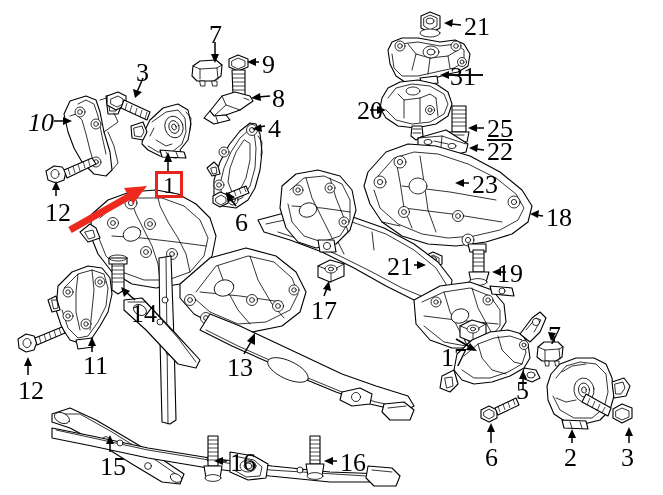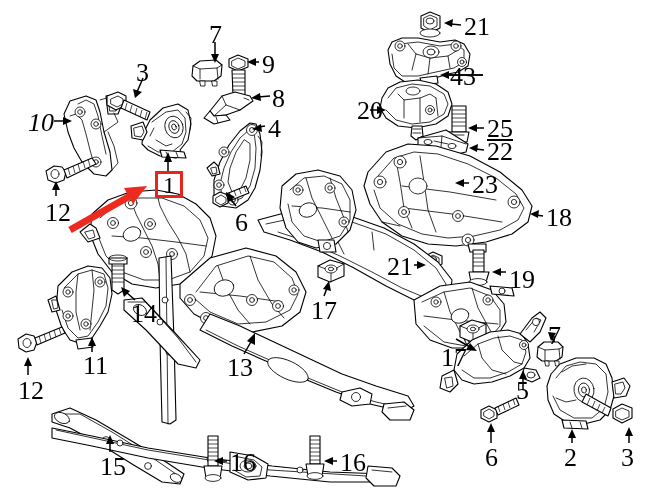--- a/index.html
+++ b/index.html
@@ -653,28 +653,28 @@
 
   <div class="callout" style="left:28px; top:110px;font-style:italic;">10</div>
   <div class="callout" style="left:136px; top:60px;">3</div>
   <div class="callout" style="left:209px; top:22px;">7</div>
   <div class="callout" style="left:262px; top:52px;">9</div>
   <div class="callout" style="left:272px; top:86px;">8</div>
   <div class="callout" style="left:268px; top:116px;">4</div>
   <div class="callout" style="left:45px; top:200px;">12</div>
   <div class="callout" style="left:235px; top:210px;">6</div>
   <div class="callout" style="left:464px; top:14px;">21</div>
-  <div class="callout" style="left:450px; top:64px;">43</div>
+  <div class="callout" style="left:450px; top:64px;">31</div>
   <div class="callout" style="left:357px; top:98px;text-align:center;">20</div>
   <div class="callout" style="left:487px; top:116px;text-decoration:underline;">25</div>
   <div class="callout" style="left:487px; top:139px;">22</div>
   <div class="callout" style="left:472px; top:172px;font-family:Liberation Serif, serif;">23</div>
   <div class="callout" style="left:546px; top:205px;">18</div>
   <div class="callout" style="left:387px; top:254px;">21</div>
-  <div class="callout" style="left:509px; top:261px;margin-top:6px;">19</div>
+  <div class="callout" style="left:497px; top:261px;">19</div>
   <div class="callout" style="left:311px; top:298px;">17</div>
   <div class="callout" style="left:441px; top:345px;">17</div>
   <div class="callout" style="left:131px; top:301px;">14</div>
   <div class="callout" style="left:83px; top:353px;font-family:Liberation Serif, serif;">11</div>
   <div class="callout" style="left:18px; top:378px;">12</div>
   <div class="callout" style="left:227px; top:355px;">13</div>
   <div class="callout" style="left:100px; top:454px;text-align:center;">15</div>
   <div class="callout" style="left:230px; top:450px;">16</div>
   <div class="callout" style="left:340px; top:450px;">16</div>
   <div class="callout" style="left:548px; top:323px;">7</div>

